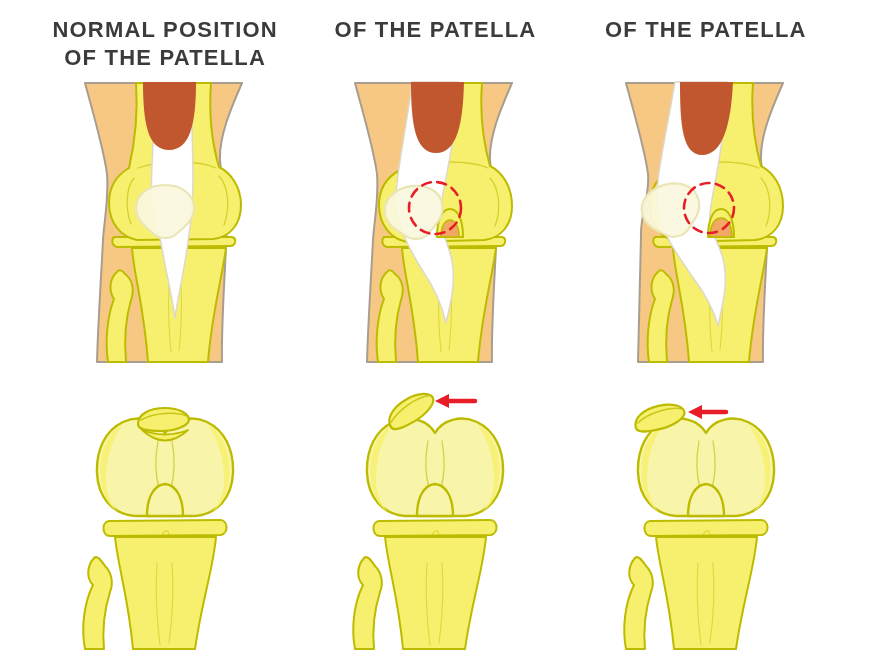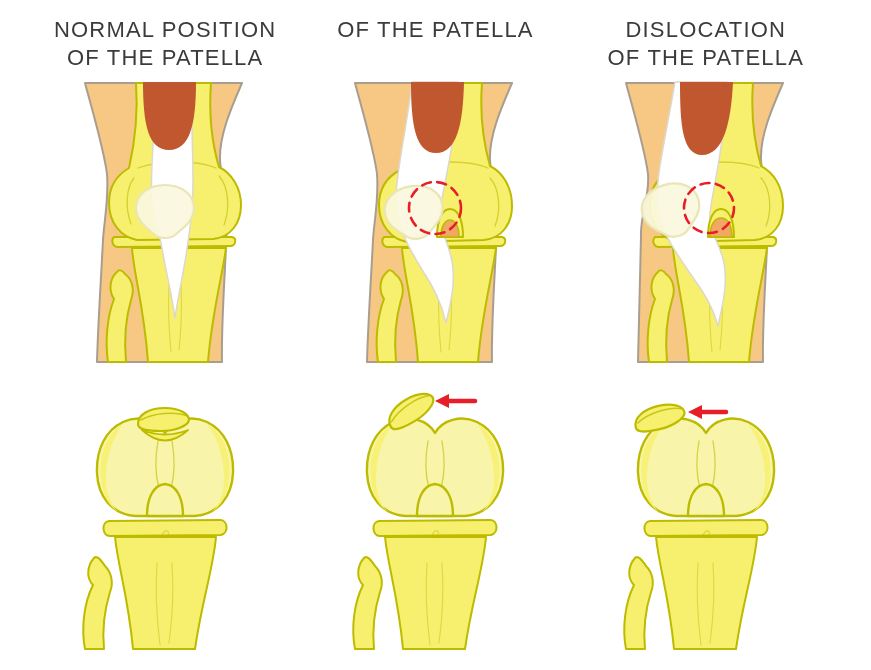--- a/index.html
+++ b/index.html
@@ -8,21 +8,21 @@
     --patella:#FAF8DE; --patella-outline:#EAE5B5;
     --tendon:#FFFFFF; --tendon-outline:#DDD8CB;
     --exposed-bone:#F1A865; --alert:#E71E28; --title-text:#3B3B3B;
   }
   *{margin:0;padding:0;box-sizing:border-box}
   html,body{background:#fff}
   body{width:871px;height:670px;overflow:hidden;font-family:"Liberation Sans",sans-serif}
   .figure{display:flex;width:871px;height:670px;padding:0 30px}
   .col{width:270px;flex:1 1 0;display:flex;flex-direction:column;align-items:center}
   .title{margin-top:16px;height:58px;font-size:22px;letter-spacing:1.2px;
-         color:var(--title-text);text-align:center;line-height:1.28;font-weight:400}
+         color:var(--title-text);text-align:center;line-height:1.28;font-weight:700}
   .front-svg{margin-top:6px;width:172px;height:285px}
   .axial-svg{margin-top:20px;width:204px;height:270px}
   path,circle,line{stroke-linejoin:round;stroke-linecap:round}
   .skin{fill:var(--skin);stroke:var(--skin-outline);stroke-width:2}
   .bone{fill:var(--bone);stroke:var(--bone-outline);stroke-width:2}
   .bonepale{fill:var(--bone-pale);stroke:var(--bone-outline);stroke-width:2.4}
   .contour{fill:none;stroke:var(--bone-outline);opacity:.6;stroke-width:1.3}
   .innerline{fill:none;stroke:var(--bone-outline);opacity:.45;stroke-width:1.1}
   .tendon{fill:var(--tendon);stroke:var(--tendon-outline);stroke-width:1.5}
   .muscle{fill:var(--muscle)}
@@ -125,21 +125,20 @@
       </g>
       <g>
         <line class="arrowline" x1="140" y1="16" x2="114" y2="16"></line>
         <path class="arrowhead" d="M114,9 L100,16 L114,23 Z"></path>
       </g>
     </svg>
   </div>
 
   <div class="col">
     <div class="title">
-      <div>DISLOCATION</div>
       <div>OF THE PATELLA</div>
     </div>
 
     <svg class="front-svg" viewBox="0 0 170 285">
       <path class="skin" d="M5,3 C13,33 24,70 27,94 C29,116 19,136 20,156 C19,198 18,244 17,282 L142,282 C141,242 146,180 147,142 C148,116 141,98 140,80 C139,54 153,24 162,3 Z"></path>
       <path class="bone" d="M37,192 C30,198 28,210 34,219 C27,237 25,262 28,282 L46,282 C44,260 46,237 51,220 C55,209 52,199 45,194 C42,190 39,189 37,192 Z"></path>
       <path class="bone" d="M52,168 C54,196 64,226 68,282 L128,282 C132,232 142,198 146,168 Z"></path>
       <path class="innerline" d="M89,205 C88,228 89,252 91,272"></path>
       <path class="innerline" d="M101,205 C102,228 101,252 99,270"></path>
       <path class="bone" d="M34,157 C31,160 32,166 37,167 L150,166 C156,166 157,158 152,157 Z"></path>

